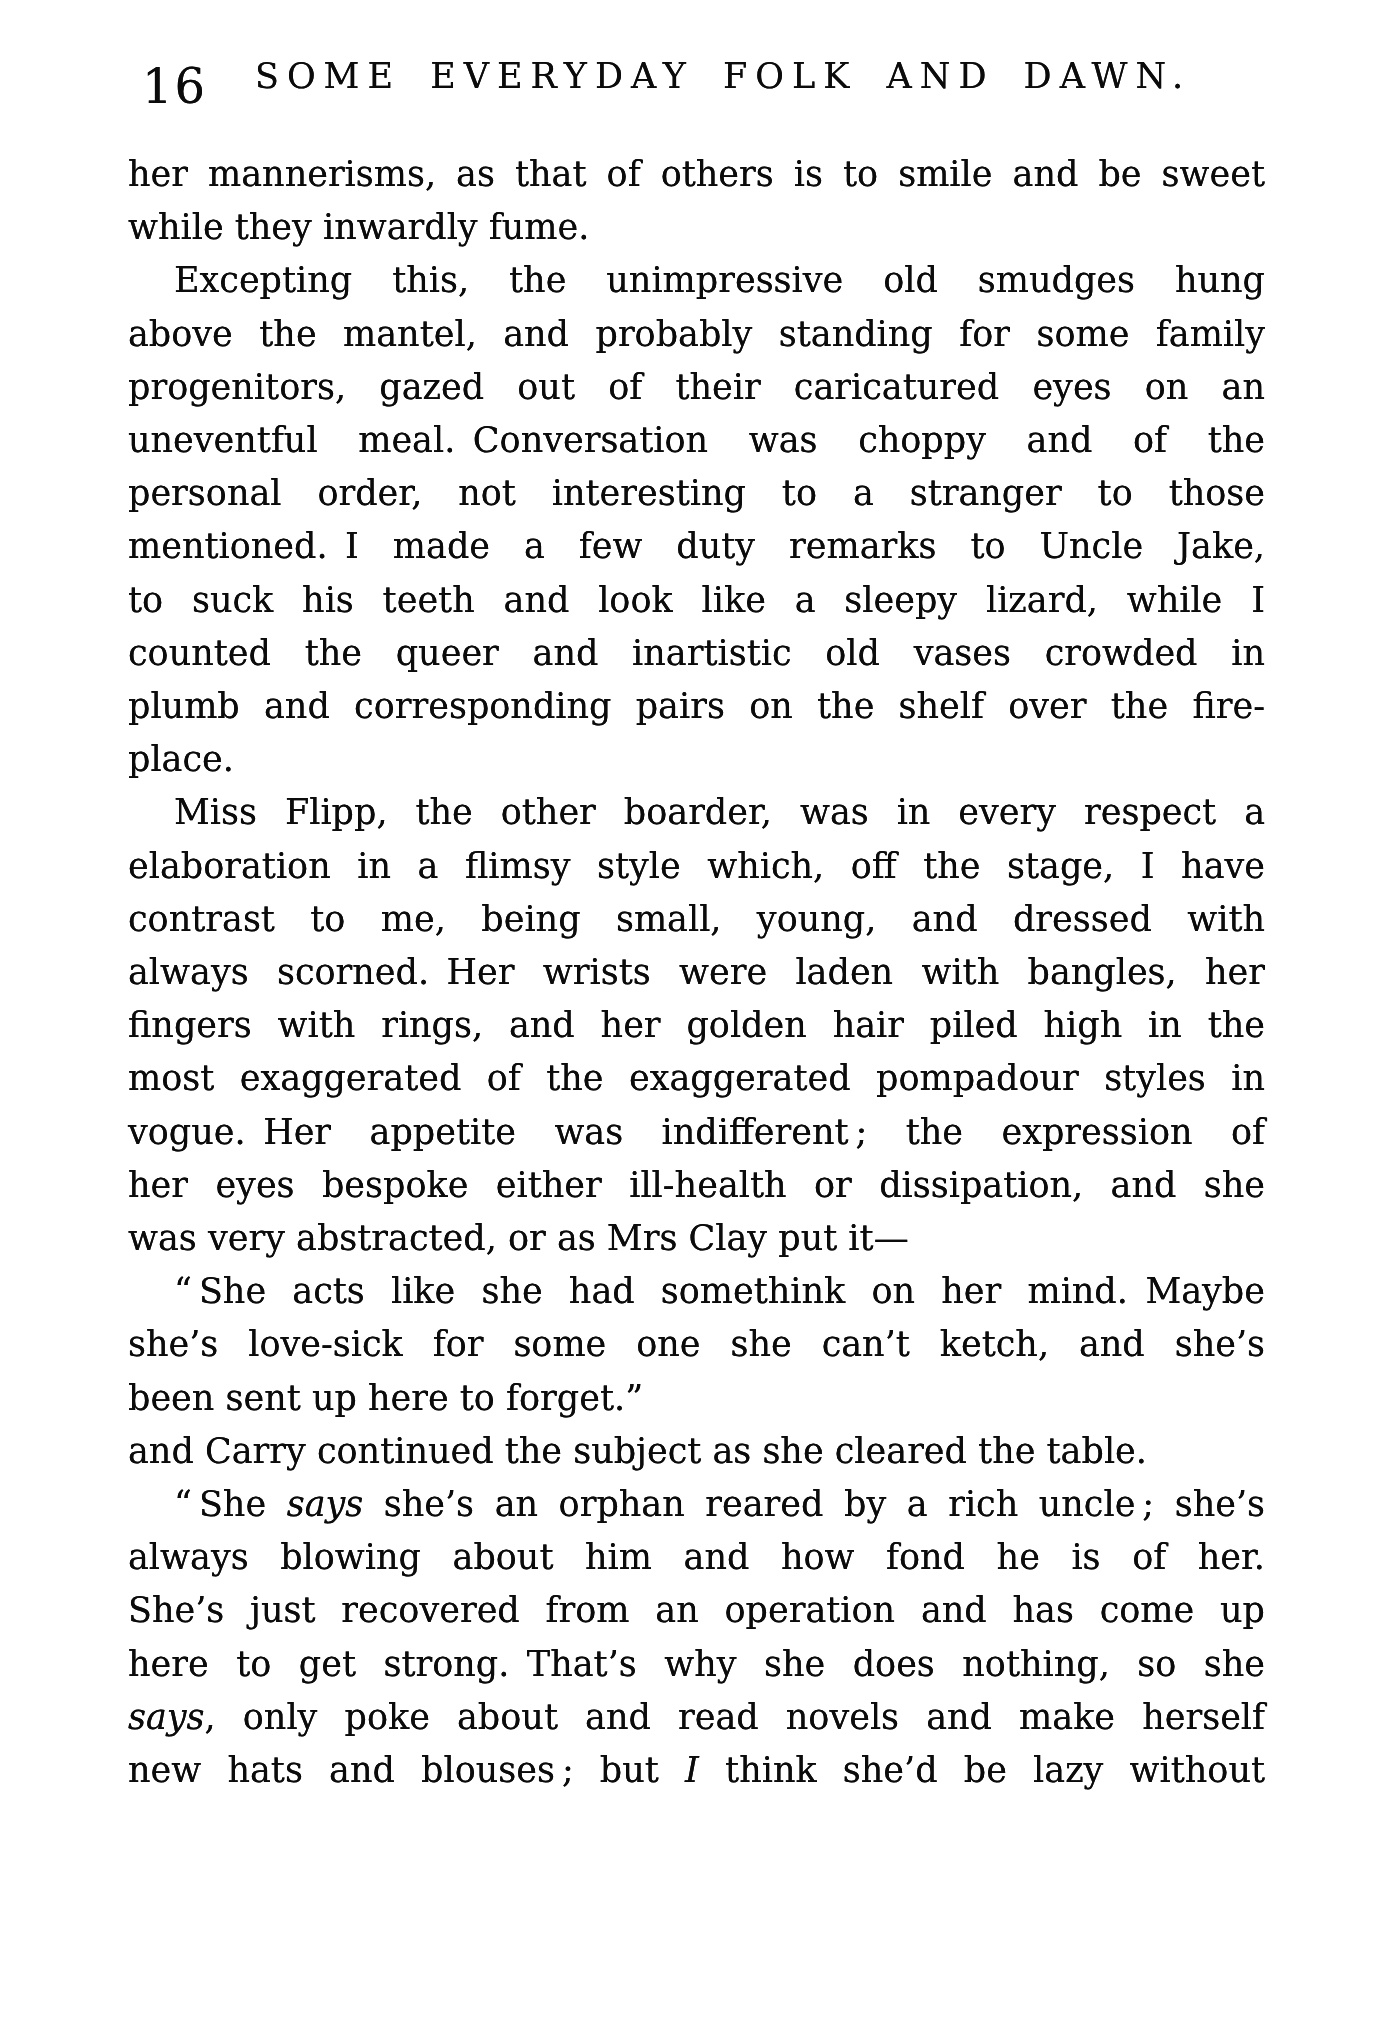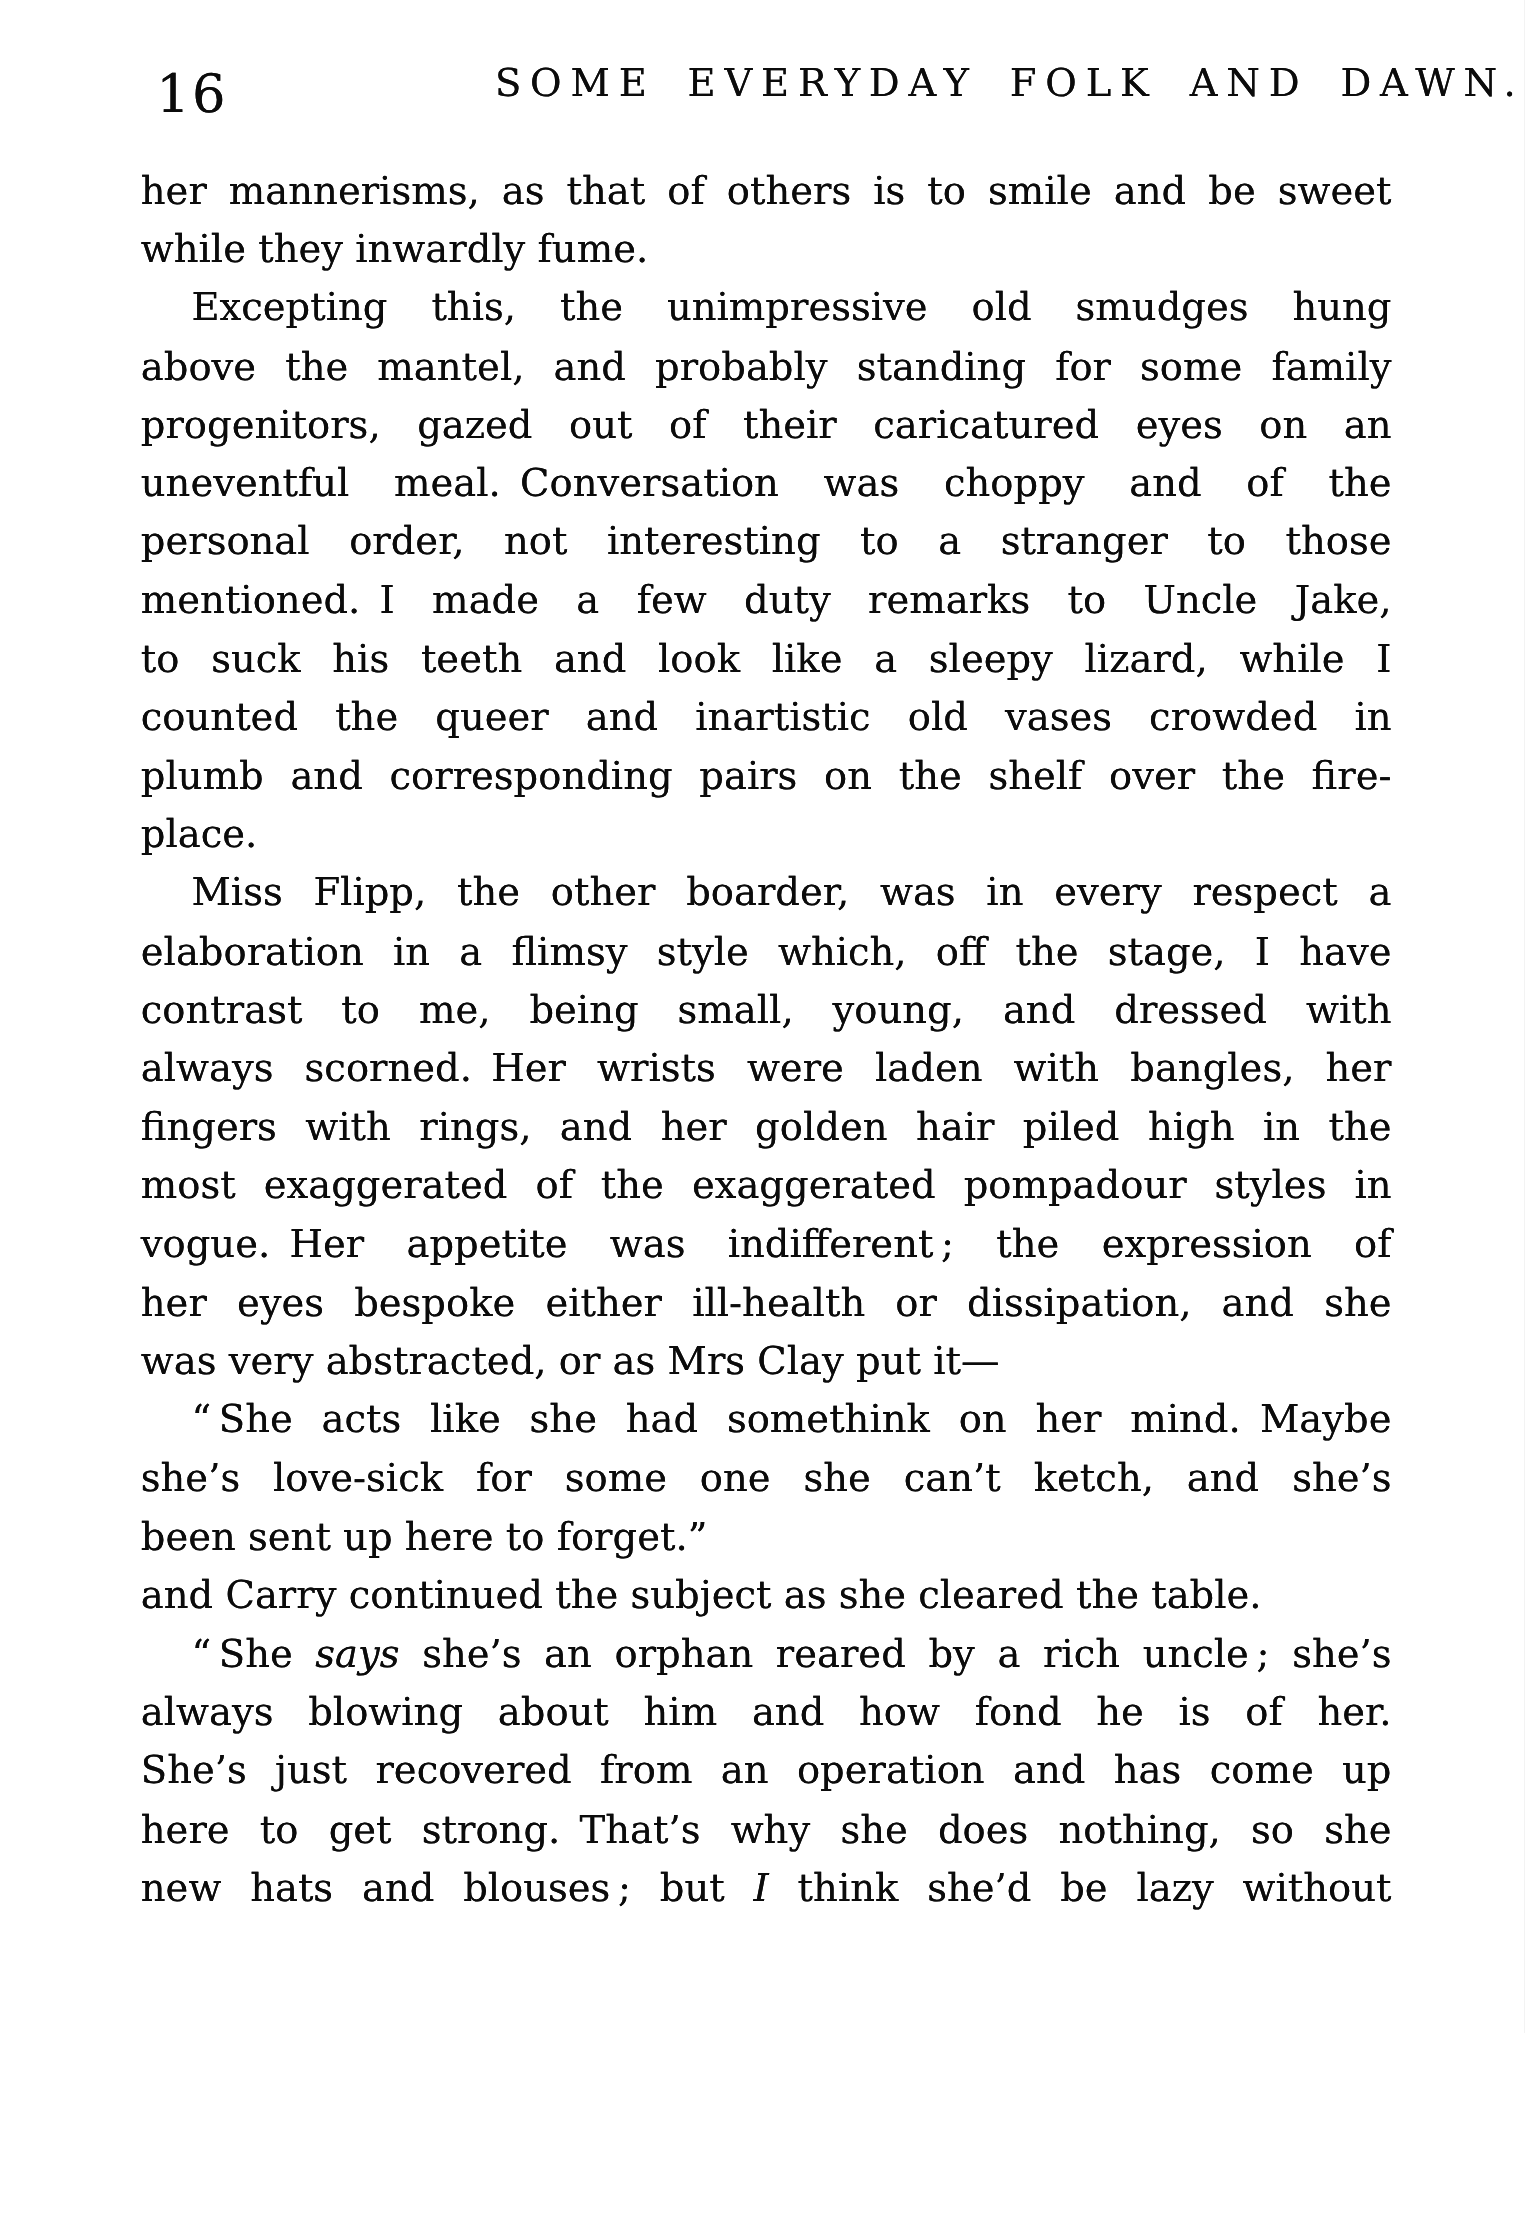--- a/index.html
+++ b/index.html
@@ -31,21 +31,21 @@
     position: absolute;
     left: 142px;
     top: 2px;
     font-size: 48px;
     letter-spacing: 2px;
     text-shadow: 0 0 0.6px rgba(0,0,0,0.85);
   }
 
   .running-title {
     display: block;
-    text-align: right;
+    text-align: center;
     padding-left: 60px;   
     font-size: 35px;
     letter-spacing: 8px;
     word-spacing: 10px;
     white-space: nowrap;
     text-shadow: 0 0 0.6px rgba(0,0,0,0.85);
   }
 
   
   .body-text {
@@ -109,16 +109,17 @@
       <div class="line"><span>her eyes bespoke either ill-health or dissipation, and she</span></div>
       <div class="line last"><span>was very abstracted, or as Mrs Clay put it—</span></div>
       <div class="line indent"><span>“ She acts like she had somethink on her mind. Maybe</span></div>
       <div class="line"><span>she’s love-sick for some one she can’t ketch, and she’s</span></div>
       <div class="line last"><span>been sent up here to forget.”</span></div>
       <div class="line last"><span>and Carry continued the subject as she cleared the table.</span></div>
       <div class="line indent"><span>“ She </span><i>says</i><span> she’s an orphan reared by a rich uncle ; she’s</span></div>
       <div class="line"><span>always blowing about him and how fond he is of her.</span></div>
       <div class="line"><span>She’s just recovered from an operation and has come up</span></div>
       <div class="line"><span>here to get strong. That’s why she does nothing, so she</span></div>
+      <div class="line"><i>says</i><span>, only poke about and read novels and make herself</span></div>
       <div class="line"><span>new hats and blouses ; but </span><i>I</i><span> think she’d be lazy without</span></div>
     </main>
 
 </div>
 
 </body></html>

